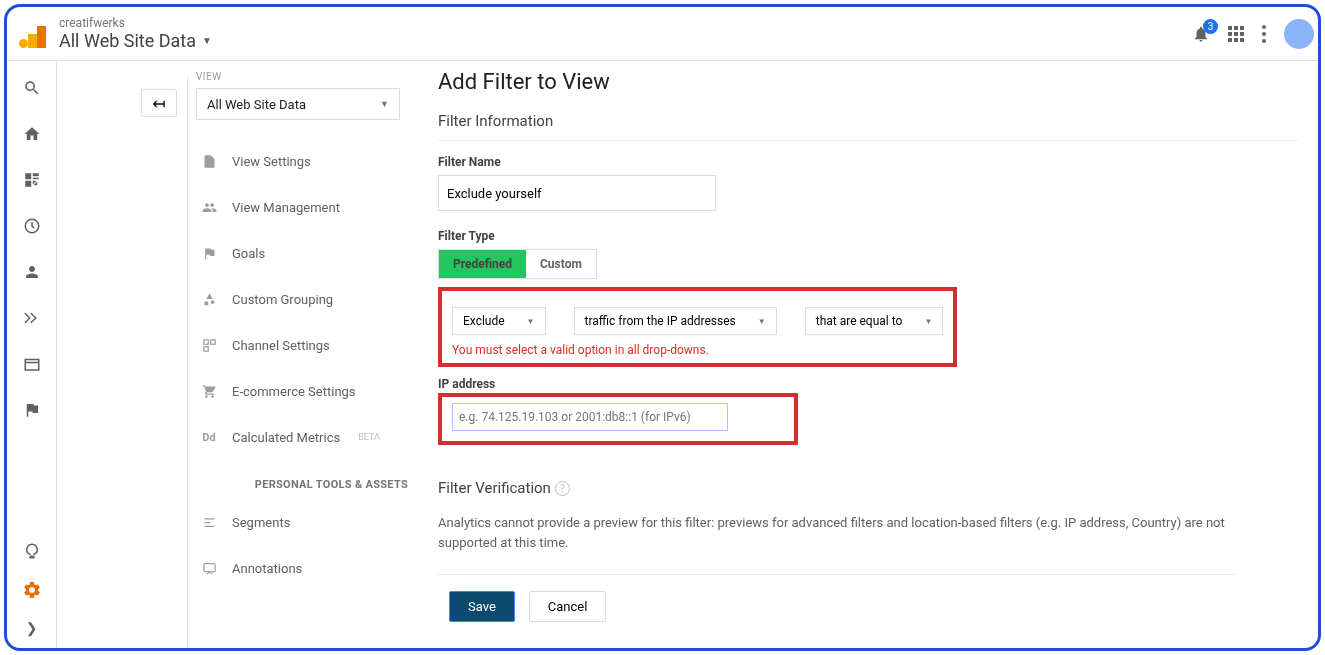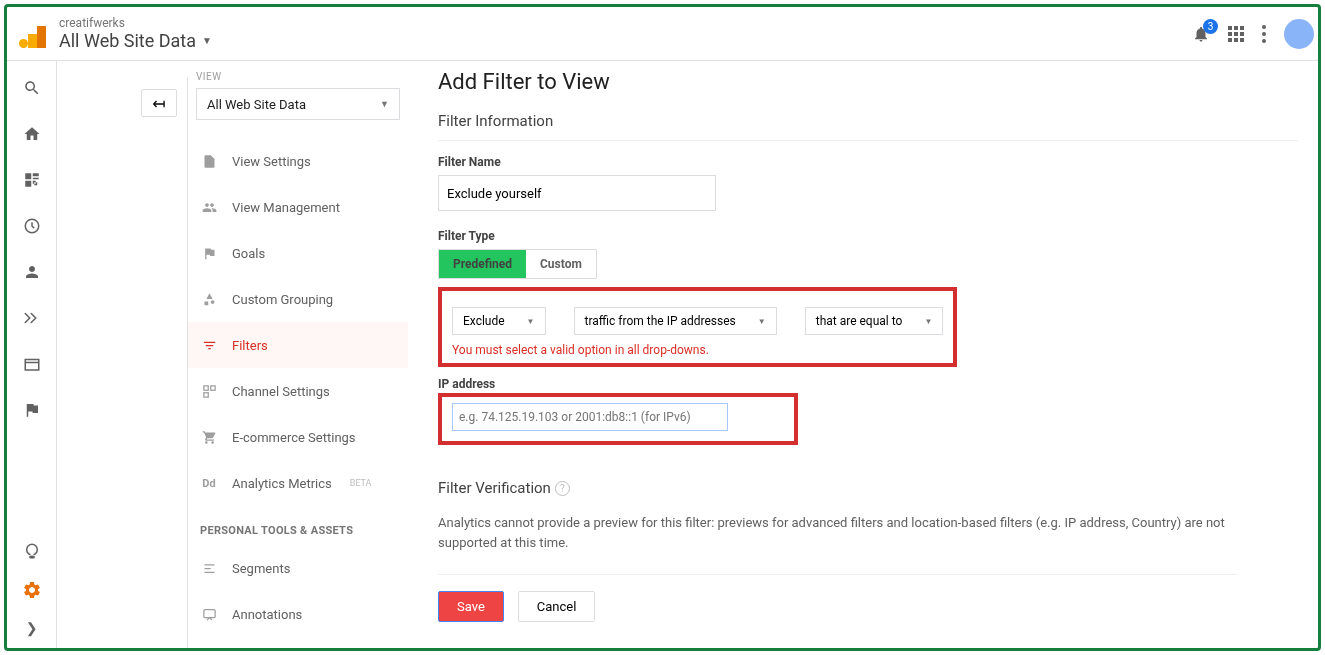--- a/index.html
+++ b/index.html
@@ -1,17 +1,17 @@
 <!DOCTYPE html>
 <html><head>
 <meta charset="utf-8">
 <style>
 * { box-sizing: border-box; margin: 0; padding: 0; font-family: Roboto, Arial, sans-serif; }
 body { background: #fff; width: 1325px; height: 655px; overflow: hidden; position: relative; }
-.frame { position: absolute; top: 4px; left: 4px; right: 4px; bottom: 4px; border: 3px solid #15803d; border-radius: 4px; overflow: hidden; background: #fff; }
+.frame { position: absolute; top: 4px; left: 4px; right: 4px; bottom: 4px; border: 3px solid #1d4ed8; border-radius: 16px; overflow: hidden; background: #fff; }
 
 
 .header { height: 54px; border-bottom: 1px solid #e0e0e0; display: flex; align-items: center; padding: 0 12px; }
 .logo { width: 28px; height: 28px; margin-right: 12px; display: flex; align-items: flex-end; }
 .logo-bar1 { width: 9px; height: 14px; background: #f9ab00; }
 .logo-bar2 { width: 9px; height: 22px; background: #e37400; }
 .logo-dot { width: 9px; height: 9px; background: #f9ab00; border-radius: 50%; align-self: flex-end; }
 .header-titles { flex: 1; }
 .header-top { font-size: 12px; color: #757575; }
 .header-main { font-size: 18px; color: #424242; display: flex; align-items: center; }
@@ -43,21 +43,21 @@
 
 
 .settings-nav { width: 220px; padding-top: 10px; }
 .view-label { font-size: 10px; color: #9e9e9e; letter-spacing: 0.5px; margin-left: 8px; }
 .view-select { margin: 6px 8px 18px 8px; height: 32px; border: 1px solid #dadce0; display: flex; align-items: center; padding: 0 10px; font-size: 13px; color: #212121; justify-content: space-between; cursor: pointer; }
 .nav-item { height: 46px; display: flex; align-items: center; padding-left: 12px; gap: 14px; font-size: 13px; color: #616161; cursor: pointer; }
 .nav-item.active { color: #d93025; background: rgba(217,48,37,0.04); }
 .nav-icon { width: 18px; color: #9e9e9e; font-size: 15px; display: flex; justify-content: center; }
 .nav-item.active .nav-icon { color: #d93025; }
 .beta { font-size: 9px; color: #bdbdbd; margin-left: 4px; text-align: right; }
-.section-head { font-size: 11px; font-weight: 700; color: #757575; letter-spacing: 0.3px; margin: 18px 0 8px 12px; }
+.section-head { font-size: 11px; font-weight: 700; color: #757575; letter-spacing: 0.3px; margin: 18px 0 8px 12px; text-align: right; }
 
 
 .main { flex: 1; padding: 8px 20px 0 30px; }
 .main h1 { font-size: 22px; font-weight: 400; color: #212121; margin-bottom: 18px; }
 .section-title { font-size: 15px; color: #424242; margin-bottom: 14px; border-bottom: 1px solid #eee; padding-bottom: 10px; }
 .label { font-size: 12px; font-weight: 700; color: #424242; margin-bottom: 6px; }
 .text-input { width: 278px; height: 30px; border: 1px solid #dadce0; padding: 17px 8px; font-size: 13px; }
 .gap { height: 18px; }
 .tabs { display: flex; border: 1px solid #dadce0; width: fit-content; }
 .tab { padding: 7px 14px; font-size: 12px; font-weight: 700; cursor: pointer; }
@@ -72,21 +72,21 @@
 .error-text { color: #d93025; font-size: 12px; }
 .ip-wrap { margin-top: 10px; }
 .ip-input { width: 276px; height: 28px; border: 1px solid #a6c8ff; padding: 0 6px; font-size: 12px; color: #9e9e9e; }
 
 .verif-row { display: flex; align-items: center; gap: 4px; margin-top: 34px; }
 .help-circle { width: 15px; height: 15px; border: 1px solid #bdbdbd; border-radius: 50%; font-size: 10px; color: #bdbdbd; display: flex; align-items: center; justify-content: center; }
 .verif-text { font-size: 13px; color: #616161; margin-top: 16px; line-height: 1.5; max-width: 800px; }
 .hr { border: none; border-top: 1px solid #eee; margin: 22px 0 16px 0; max-width: 800px; }
 .btn-row { display: flex; gap: 14px; }
 .btn { padding: 7px 18px; font-size: 13px; border: 1px solid #dadce0; background: #fff; cursor: pointer; border-radius: 2px; }
-.btn.primary { background: #ef4444; color: #fff; border-color: #4285f4; }
+.btn.primary { background: #0c4a6e; color: #fff; border-color: #4285f4; margin-left: 11px; }
 
 svg { display: block; }
 </style>
 </head>
 <body>
 
 <div class="frame">
 
   <div class="header">
     <div class="logo">
@@ -224,49 +224,41 @@
           <span>Goals</span>
         </div>
       <div class="nav-item">
           <span class="nav-icon">
             <svg width="15" height="15" viewBox="0 0 24 24" fill="#9e9e9e">
               <path d="M12 2l-5 9h10zm5 11c-1.66 0-3 1.34-3 3s1.34 3 3 3 3-1.34 3-3-1.34-3-3-3zM4 21h6v-6H4z"></path>
             </svg>
           </span>
           <span>Custom Grouping</span>
         </div>
-      <div class="nav-item active">
-          <span class="nav-icon">
-            <svg width="15" height="15" viewBox="0 0 24 24" fill="#d93025">
-              <path d="M10 18h4v-2h-4v2zM3 6v2h18V6H3zm3 7h12v-2H6v2z"></path>
-            </svg>
-          </span>
-          <span>Filters</span>
-        </div>
       <div class="nav-item">
           <span class="nav-icon">
             <svg width="15" height="15" viewBox="0 0 24 24" fill="none" stroke="#9e9e9e" stroke-width="2">
               <rect x="3" y="3" width="7" height="7"></rect>
               <rect x="14" y="3" width="7" height="7"></rect>
               <rect x="3" y="14" width="7" height="7"></rect>
             </svg>
           </span>
           <span>Channel Settings</span>
         </div>
       <div class="nav-item">
           <span class="nav-icon">
             <svg width="15" height="15" viewBox="0 0 24 24" fill="#9e9e9e">
               <path d="M7 18c-1.1 0-2 .9-2 2s.9 2 2 2 2-.9 2-2-.9-2-2-2zM1 2v2h2l3.6 7.59-1.35 2.45C5.09 14.32 5 14.65 5 15c0 1.1.9 2 2 2h12v-2H7.42l1.1-2h7.45c.75 0 1.41-.41 1.75-1.03l3.58-6.49c.08-.14.12-.31.12-.48 0-.55-.45-1-1-1H5.21l-.94-2H1zm16 16c-1.1 0-2 .9-2 2s.9 2 2 2 2-.9 2-2-.9-2-2-2z"></path>
             </svg>
           </span>
           <span>E-commerce Settings</span>
         </div>
       <div class="nav-item">
           <span class="nav-icon" style="font-size:11px;font-weight:700;color:#9e9e9e">Dd</span>
-          <span>Analytics Metrics</span>
+          <span>Calculated Metrics</span>
           <span class="beta">BETA</span>
         </div>
 
       <div class="section-head">PERSONAL TOOLS &amp; ASSETS</div>
       <div class="nav-item">
           <span class="nav-icon">
             <svg width="15" height="15" viewBox="0 0 24 24" fill="none" stroke="#9e9e9e" stroke-width="2">
               <path d="M4 6h16M4 12h10M4 18h16"></path>
             </svg>
           </span>

